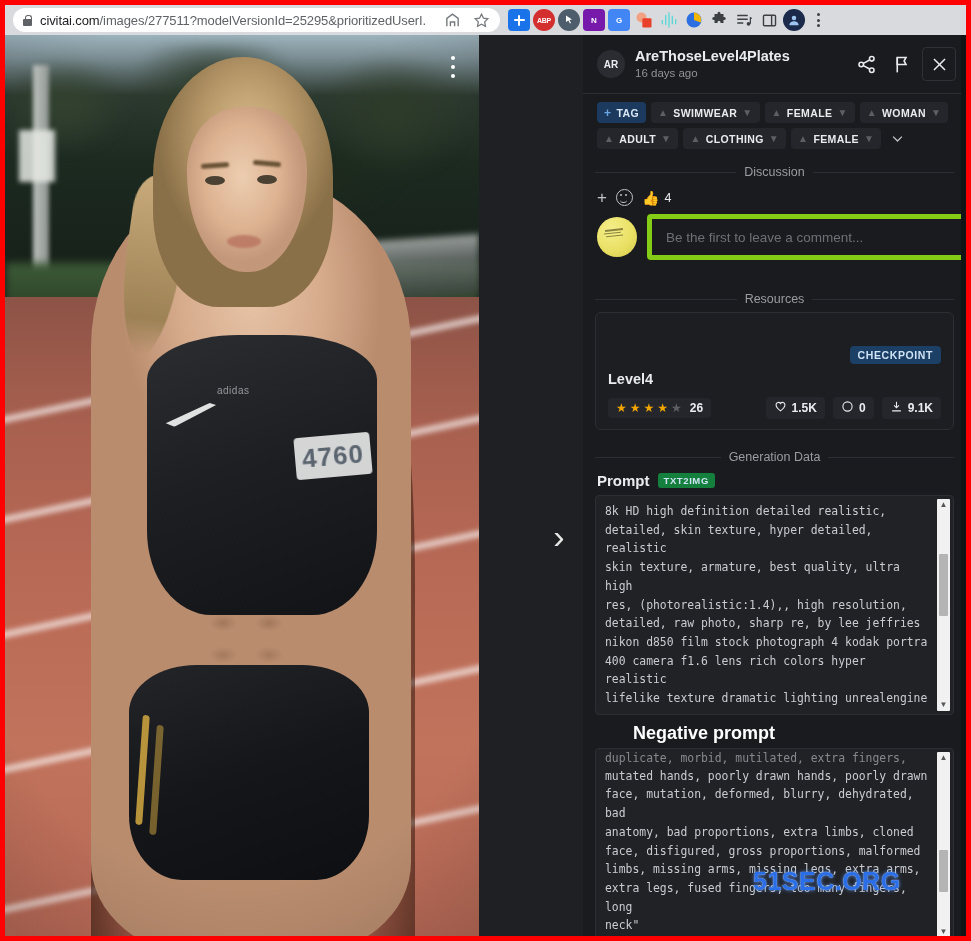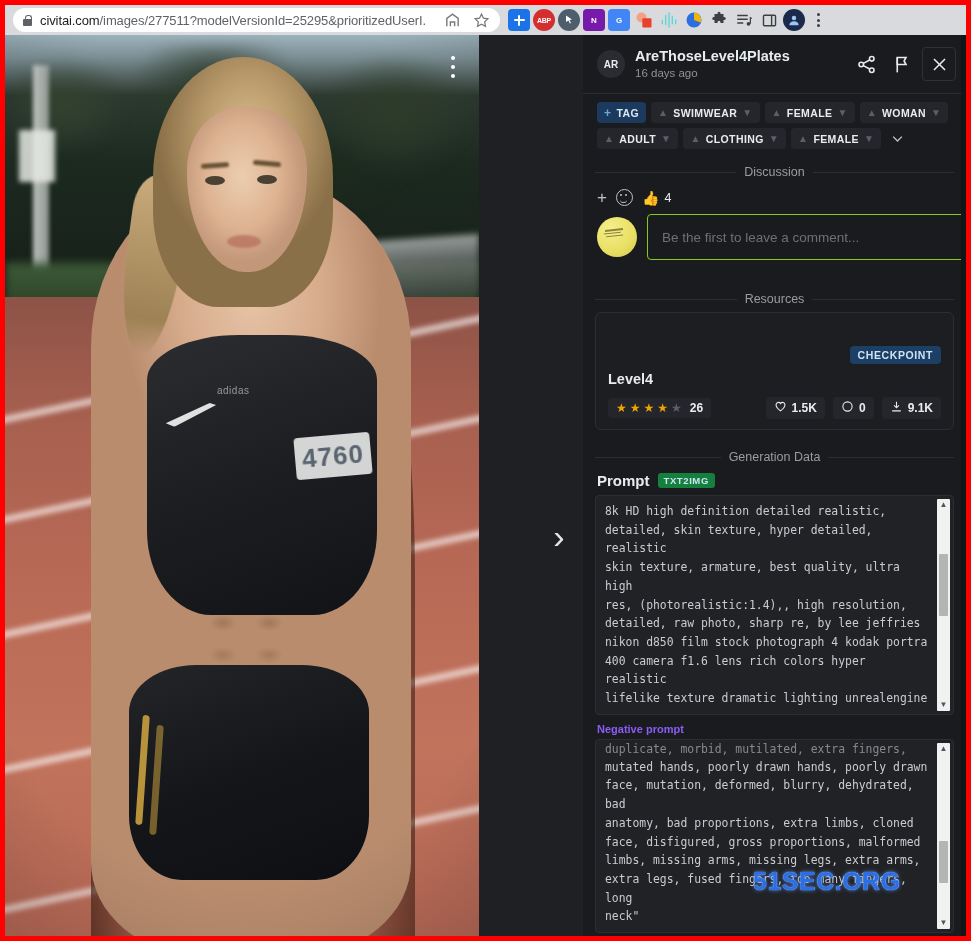--- a/index.html
+++ b/index.html
@@ -286,21 +286,21 @@
     width: 40px; height: 40px; border-radius: 50%; flex: none;
     background: radial-gradient(circle at 35% 30%, #f5ef8a 0%, #e8df62 60%, #d3c94c 100%);
     position: relative; overflow: hidden;
   }
   .av-note::before {
     content: ""; position: absolute; left: 8px; top: 12px; width: 18px; height: 2px;
     background: #6b6128; box-shadow: 0 6px 0 -0.5px #6b6128, -2px 3px 0 -0.5px #6b6128;
     transform: rotate(-6deg); opacity: .75;
   }
   .comment-box {
-    flex: 1; height: 46px; border: 1px solid #84cc16; border-radius: 4px;
+    flex: 1; height: 46px; border: 5px solid #84cc16; border-radius: 4px;
     background: #1a1b1e; display: flex; align-items: center; padding: 0 14px;
     font-size: 13.5px; color: #6e7075;
   }
 
   .band { height: 14px; background: #1a1b1e; }
 
   .resources { padding: 0 12px 12px 12px; }
   .res-card {
     border: 1px solid #2c2e33; border-radius: 6px; background: #1d1e21; padding: 10px 12px;
   }
@@ -341,21 +341,21 @@
     padding: 6px 22px 6px 9px; white-space: pre-wrap;
   }
   .ta-scroll {
     position: absolute; right: 3px; top: 3px; bottom: 3px; width: 13px;
     background: #f1f1f1; border-radius: 1px; display: flex; flex-direction: column;
     align-items: center; justify-content: space-between; padding: 2px 0;
   }
   .ta-scroll .arw { font-size: 8px; color: #555; line-height: 1; }
   .ta-thumb { position: absolute; left: 2px; width: 9px; background: #b4b4b4; border-radius: 1px; }
 
-  .neg-title { font-size: 11px; font-weight: bold; color: #8b5cf6; padding: 8px 0 4px 2px; }
+  .neg-title { font-size: 18px; font-weight: bold; color: #ffffff; padding: 8px 0 4px 2px; margin-left: 36px; }
   .neg-clip { height: 16px; overflow: hidden; }
   .neg-clip .ta-text { padding-top: 0; padding-bottom: 0; opacity: .6; }
 
   .params { padding: 8px 12px 0 12px; }
   .prow { display: flex; align-items: center; gap: 8px; margin-bottom: 6px; }
   .plabel { font-size: 13.5px; font-weight: bold; color: #e9ecef; flex: none; }
   .pval {
     flex: 1; height: 26px; background: #7f1d1d; border-radius: 4px;
     display: flex; align-items: center; justify-content: flex-end; padding: 0 8px;
     font-family: "DejaVu Sans Mono", "Liberation Mono", monospace;

